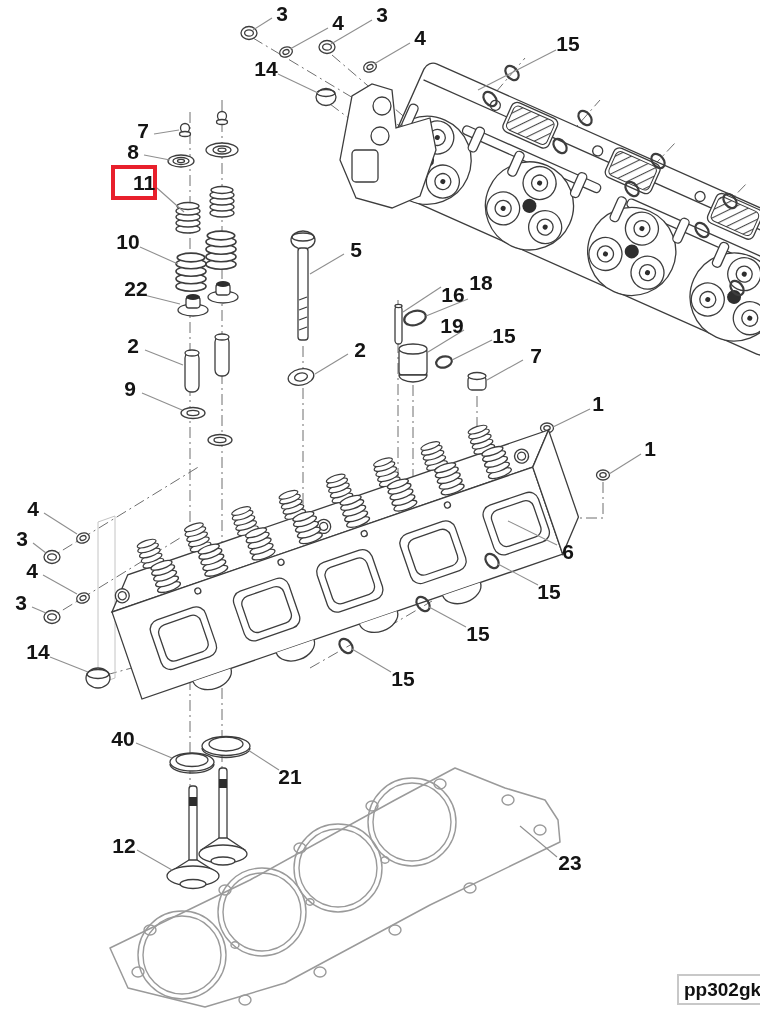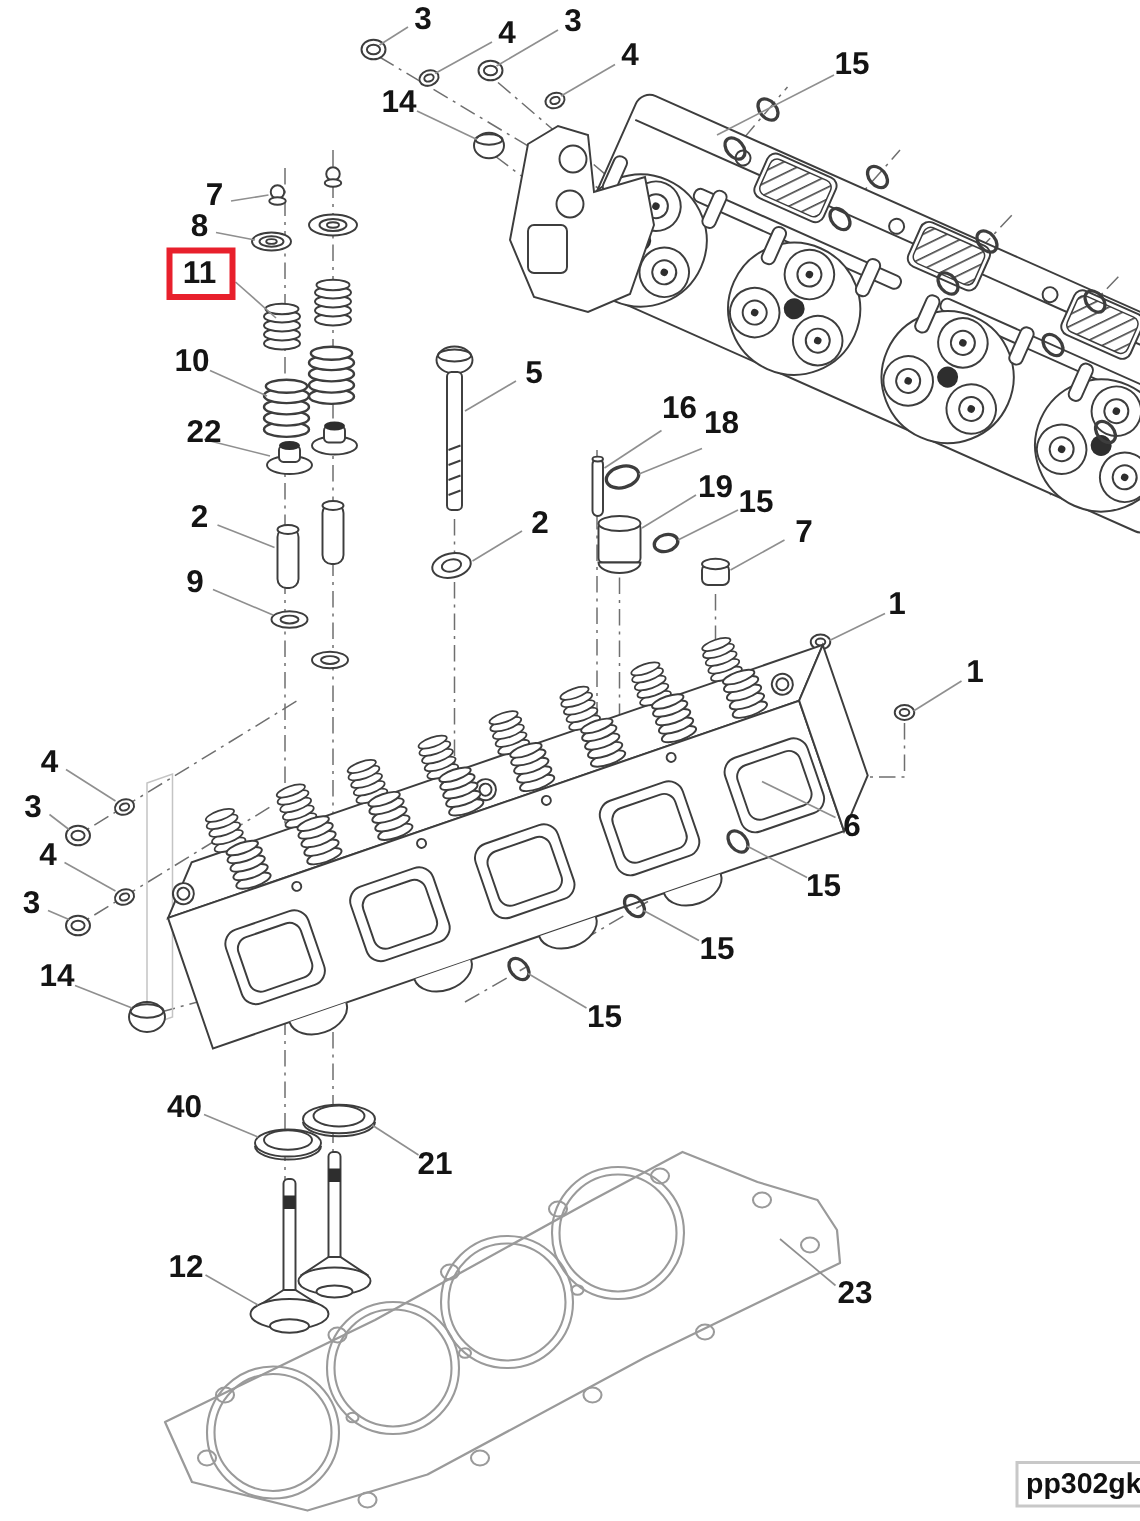--- a/index.html
+++ b/index.html
@@ -371,30 +371,30 @@
 <div class="hl-box" style="border-color: rgb(232, 32, 44);"></div>
 
 <div class="callout" style="left:282px;top:13px;">3</div>
 <div class="callout" style="left:338px;top:22px;">4</div>
 <div class="callout" style="left:382px;top:14px;">3</div>
 <div class="callout" style="left:420px;top:37px;">4</div>
 <div class="callout" style="left:568px;top:43px;">15</div>
 <div class="callout" style="left:266px;top:68px;">14</div>
 <div class="callout" style="left:143px;top:130px;">7</div>
 <div class="callout" style="left:133px;top:151px;">8</div>
-<div class="callout" style="left:133px;top:182px;">11</div>
+<div class="callout" style="left:144px;top:182px;">11</div>
 <div class="callout" style="left:128px;top:241px;">10</div>
 <div class="callout" style="left:136px;top:288px;">22</div>
 <div class="callout" style="left:133px;top:345px;">2</div>
 <div class="callout" style="left:130px;top:388px;">9</div>
 <div class="callout" style="left:356px;top:249px;">5</div>
 <div class="callout" style="left:360px;top:349px;">2</div>
-<div class="callout" style="left:453px;top:272px;">16</div>
+<div class="callout" style="left:453px;top:294px;">16</div>
 <div class="callout" style="left:481px;top:282px;">18</div>
-<div class="callout" style="left:477px;top:325px;">19</div>
+<div class="callout" style="left:452px;top:325px;">19</div>
 <div class="callout" style="left:504px;top:335px;">15</div>
 <div class="callout" style="left:536px;top:355px;">7</div>
 <div class="callout" style="left:598px;top:403px;">1</div>
 <div class="callout" style="left:650px;top:448px;">1</div>
 <div class="callout" style="left:568px;top:551px;">6</div>
 <div class="callout" style="left:549px;top:591px;">15</div>
 <div class="callout" style="left:478px;top:633px;">15</div>
 <div class="callout" style="left:403px;top:678px;">15</div>
 <div class="callout" style="left:33px;top:508px;">4</div>
 <div class="callout" style="left:22px;top:538px;">3</div>

